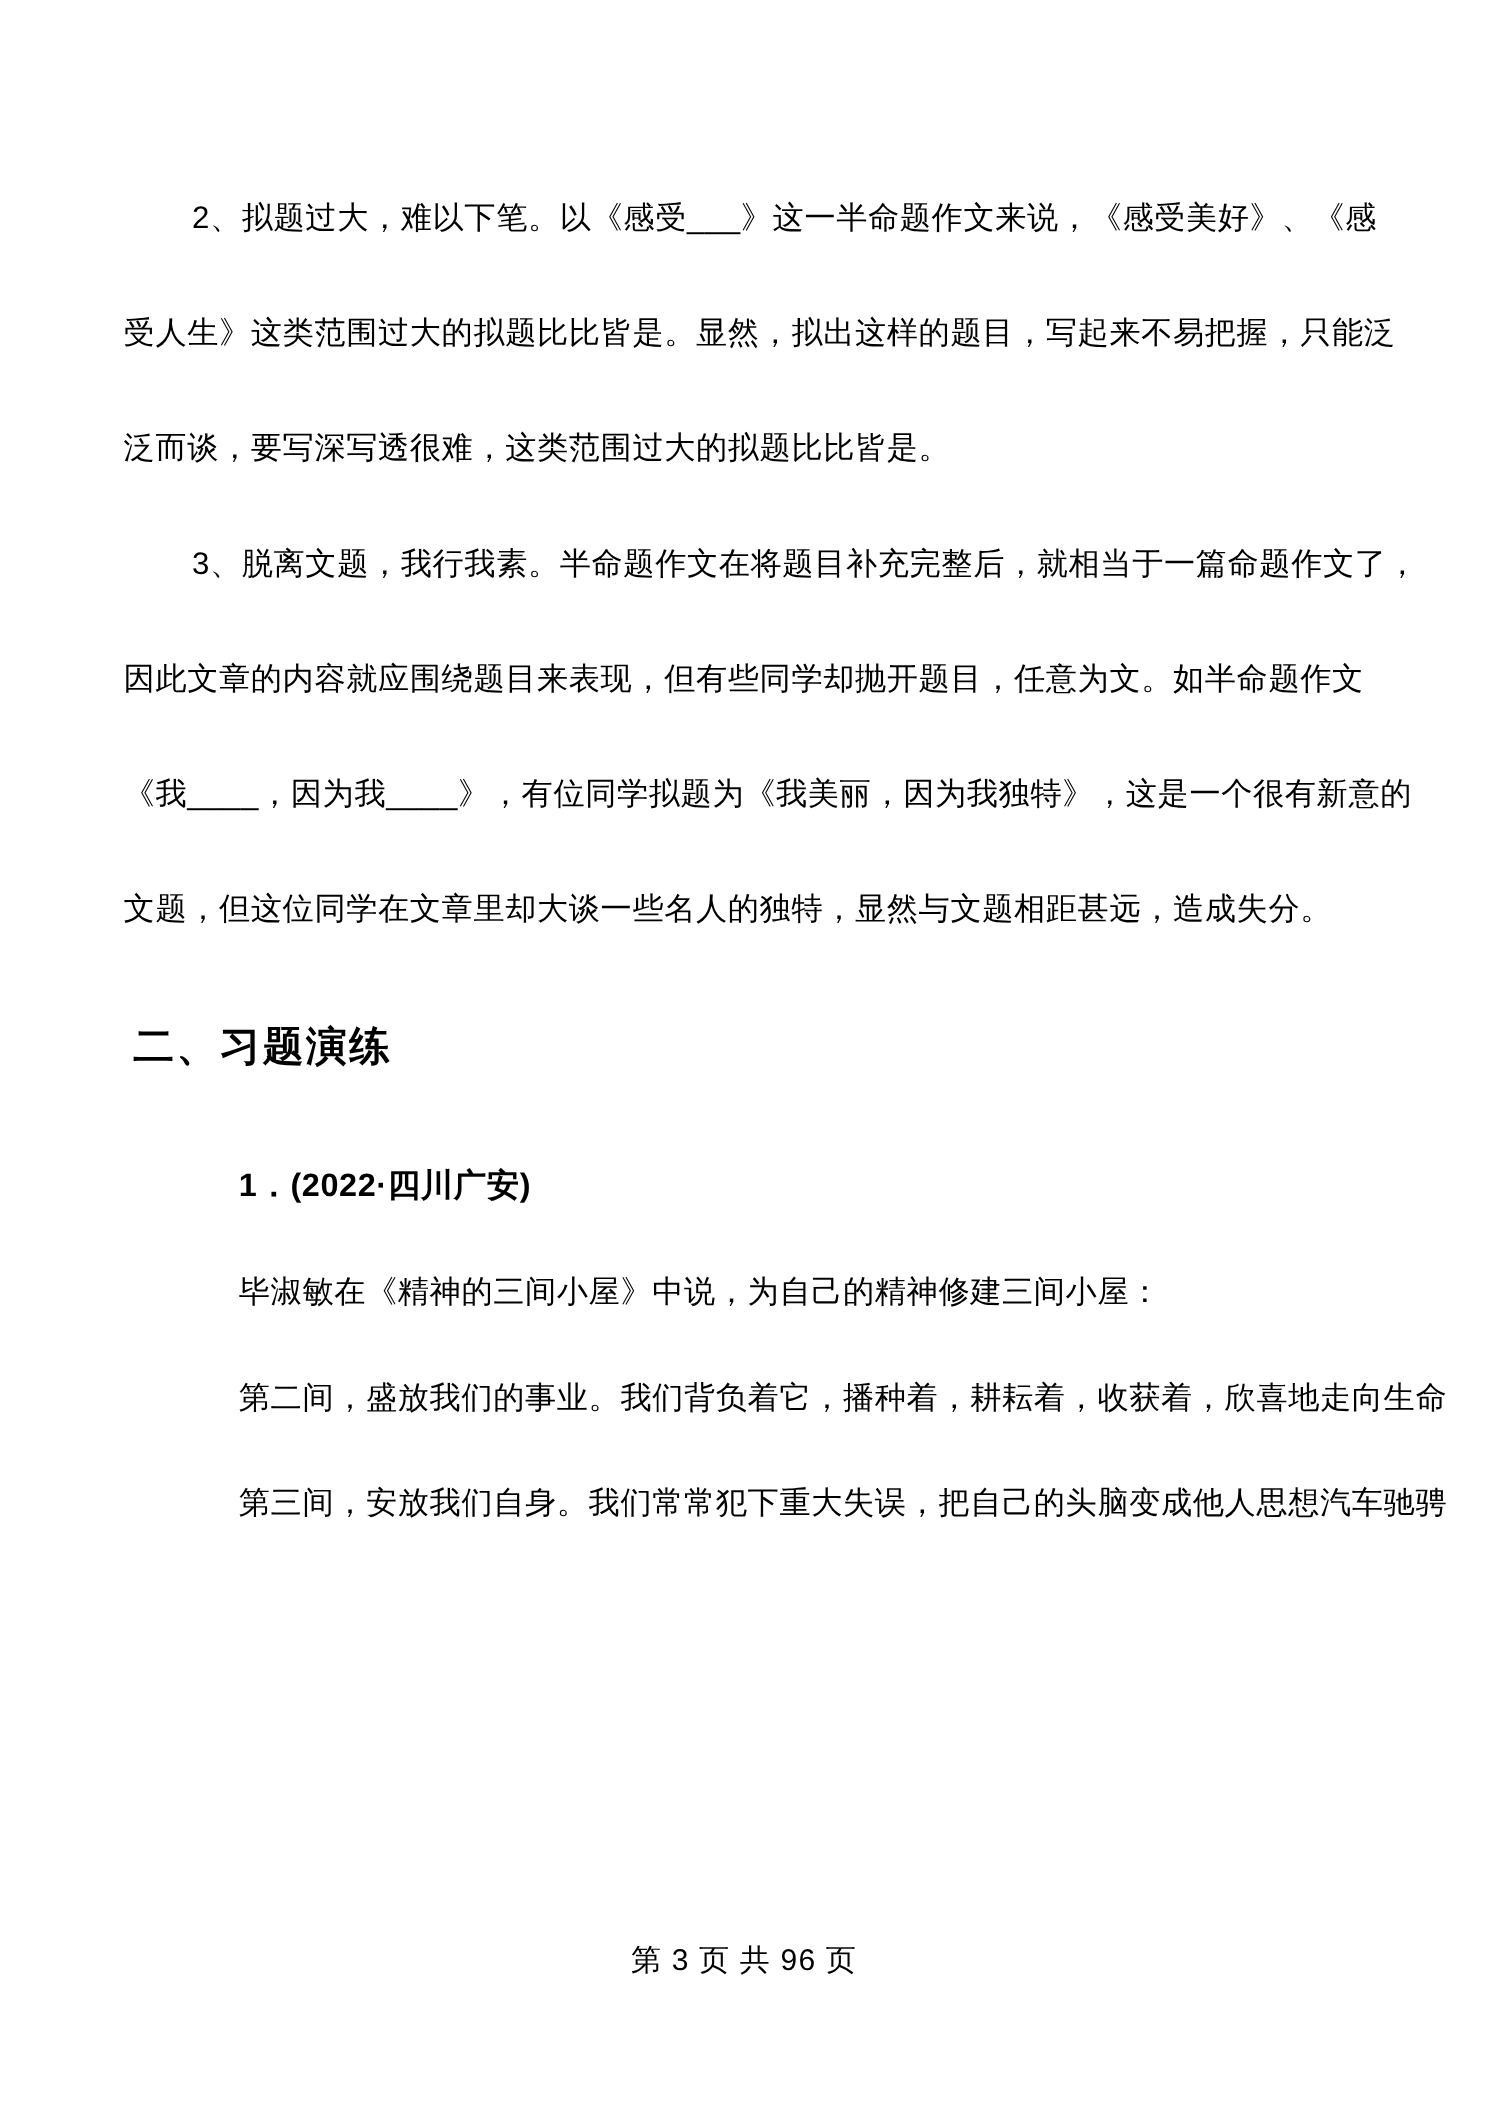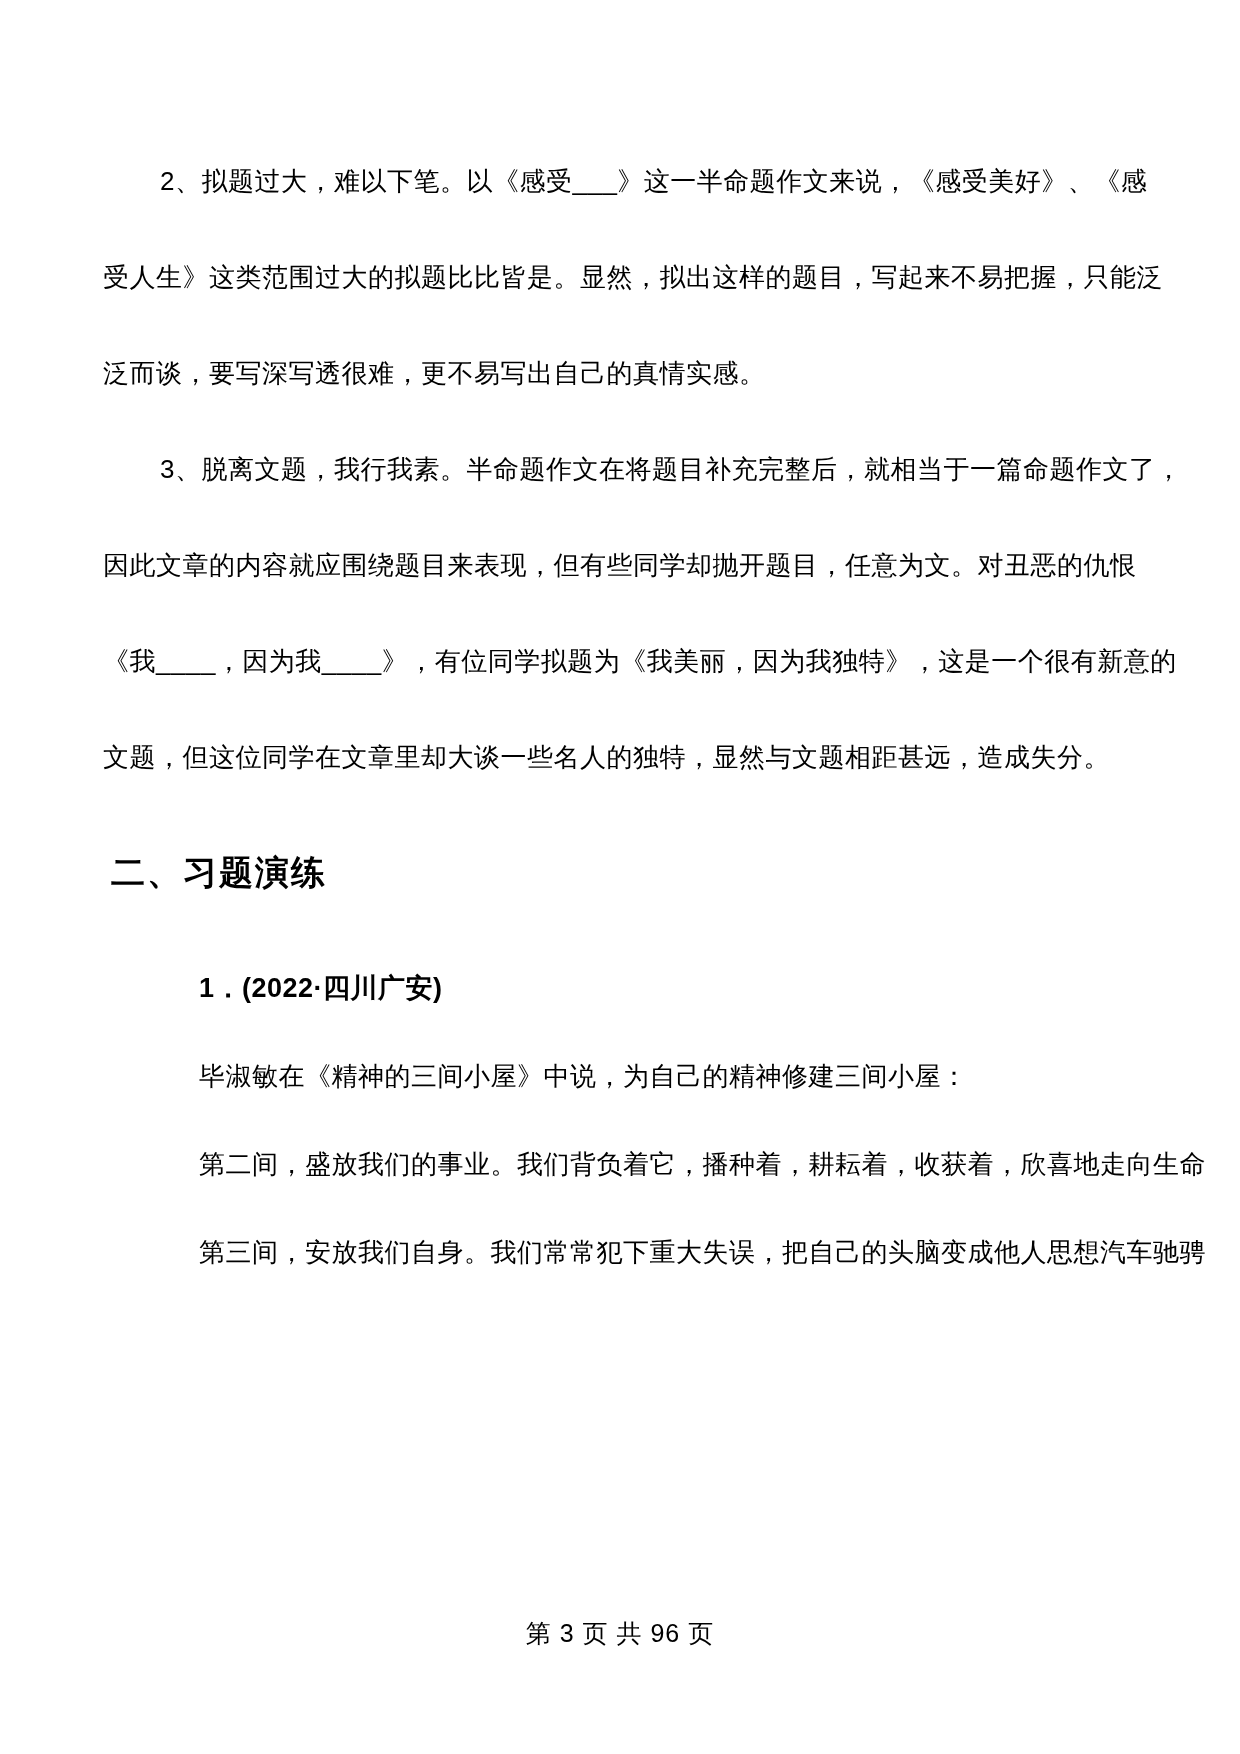--- a/index.html
+++ b/index.html
@@ -59,25 +59,25 @@
 </style>
 </head>
 <body>
 
 <div class="page">
 
   <section class="notes">
     <div>
       <p class="ln ind">2、拟题过大，难以下笔。以《感受___》这一半命题作文来说，《感受美好》、《感</p>
       <p class="ln">受人生》这类范围过大的拟题比比皆是。显然，拟出这样的题目，写起来不易把握，只能泛</p>
-      <p class="ln">泛而谈，要写深写透很难，更不易写出自己的真情实感。</p>
+      <p class="ln">泛而谈，要写深写透很难，这类范围过大的拟题比比皆是。</p>
     </div>
     <div>
       <p class="ln ind">3、脱离文题，我行我素。半命题作文在将题目补充完整后，就相当于一篇命题作文了，</p>
-      <p class="ln">因此文章的内容就应围绕题目来表现，但有些同学却抛开题目，任意为文。对丑恶的仇恨</p>
+      <p class="ln">因此文章的内容就应围绕题目来表现，但有些同学却抛开题目，任意为文。如半命题作文</p>
       <p class="ln">《我____，因为我____》，有位同学拟题为《我美丽，因为我独特》，这是一个很有新意的</p>
       <p class="ln">文题，但这位同学在文章里却大谈一些名人的独特，显然与文题相距甚远，造成失分。</p>
     </div>
   </section>
 
   <h2 class="section-heading">二、习题演练</h2>
 
   <section class="exercise">
     <p class="ln ind exercise-label">1．(2022·四川广安)</p>
     <p class="ln ind">毕淑敏在《精神的三间小屋》中说，为自己的精神修建三间小屋：</p>

